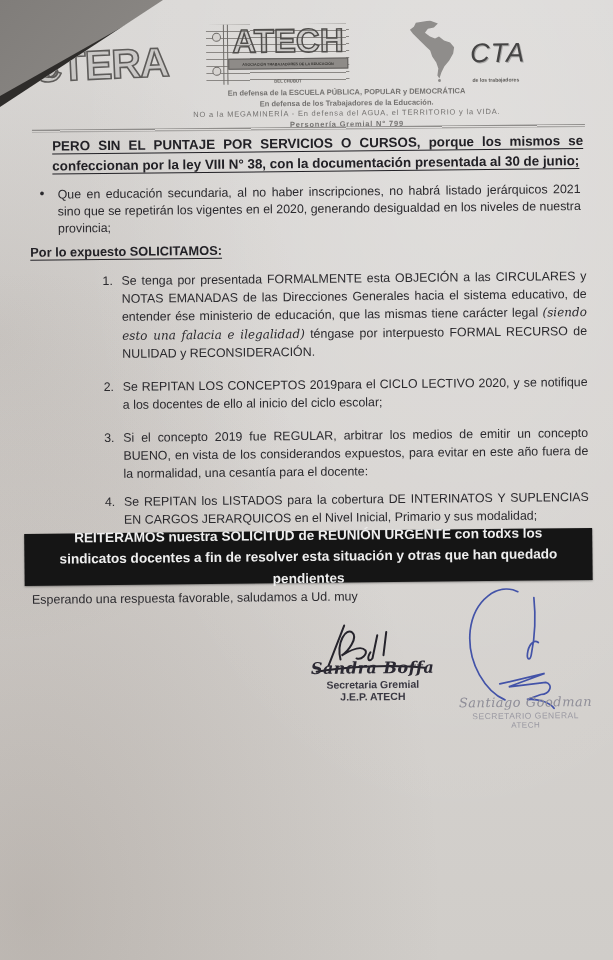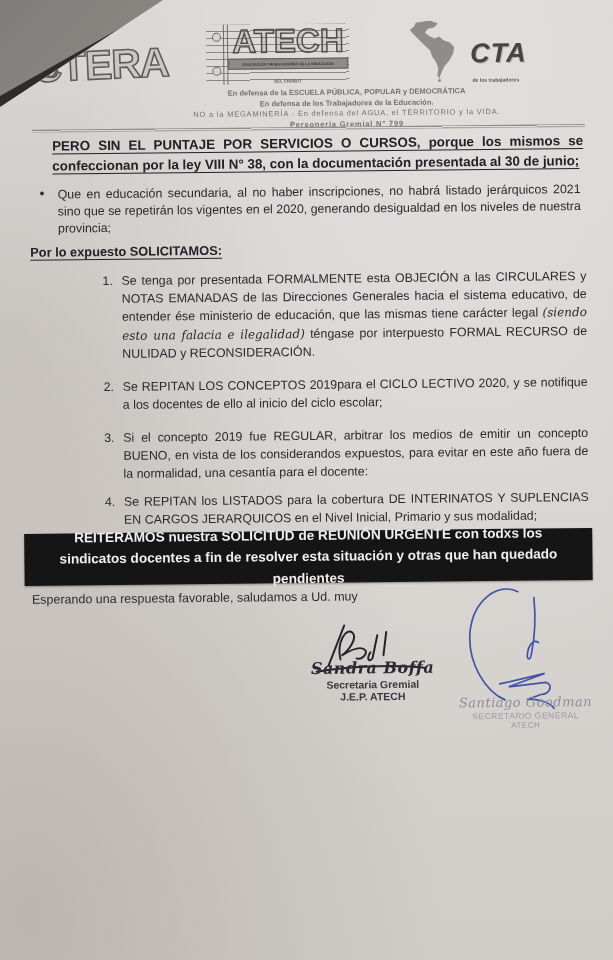--- a/index.html
+++ b/index.html
@@ -36,21 +36,21 @@
   .atech-name{position:absolute;left:22px;top:-2px;width:120px;text-align:center;
     font-size:33px;font-weight:bold;letter-spacing:0px;color:rgba(70,70,70,0.10);
     -webkit-text-stroke:1.5px #504e4c;}
   .atech-band{position:absolute;left:22px;top:34px;width:118px;height:9px;background:#8e8b88;
     border:1px solid #5f5d5b;display:flex;align-items:center;justify-content:center;overflow:hidden;}
   .atech-band span{font-size:6px;transform:scale(0.62);white-space:nowrap;color:#33322f;font-weight:bold;}
   .atech-sub2{position:absolute;left:22px;top:45px;width:118px;text-align:center;overflow:hidden;}
   .atech-sub2 span{display:inline-block;font-size:6px;transform:scale(0.7);white-space:nowrap;color:#5b5956;font-weight:bold;}
   .cta-box{position:absolute;left:412px;top:22px;width:160px;height:62px;}
   .cta-map{position:absolute;left:0;top:0;}
-  .cta-name{position:absolute;left:62px;top:18px;font-size:27px;font-weight:bold;
+  .cta-name{position:absolute;left:62px;top:18px;font-size:27px;font-weight:normal;
     font-style:italic;color:#454444;letter-spacing:1px;text-shadow:1px 1px 0 rgba(70,70,70,0.35);}
   .cta-sub{position:absolute;left:64px;top:48px;overflow:visible;}
   .cta-sub span{display:inline-block;font-size:6px;transform:scale(0.85);transform-origin:left;
     white-space:nowrap;color:#5b5956;font-weight:bold;}
 
   
   .taglines{position:absolute;left:140px;top:88px;width:420px;text-align:center;color:#747270;}
   .tagline{font-size:7.5px;line-height:10.5px;white-space:nowrap;}
   .tl-bold{font-weight:bold;}
   .tl-sp{letter-spacing:0.8px;}

